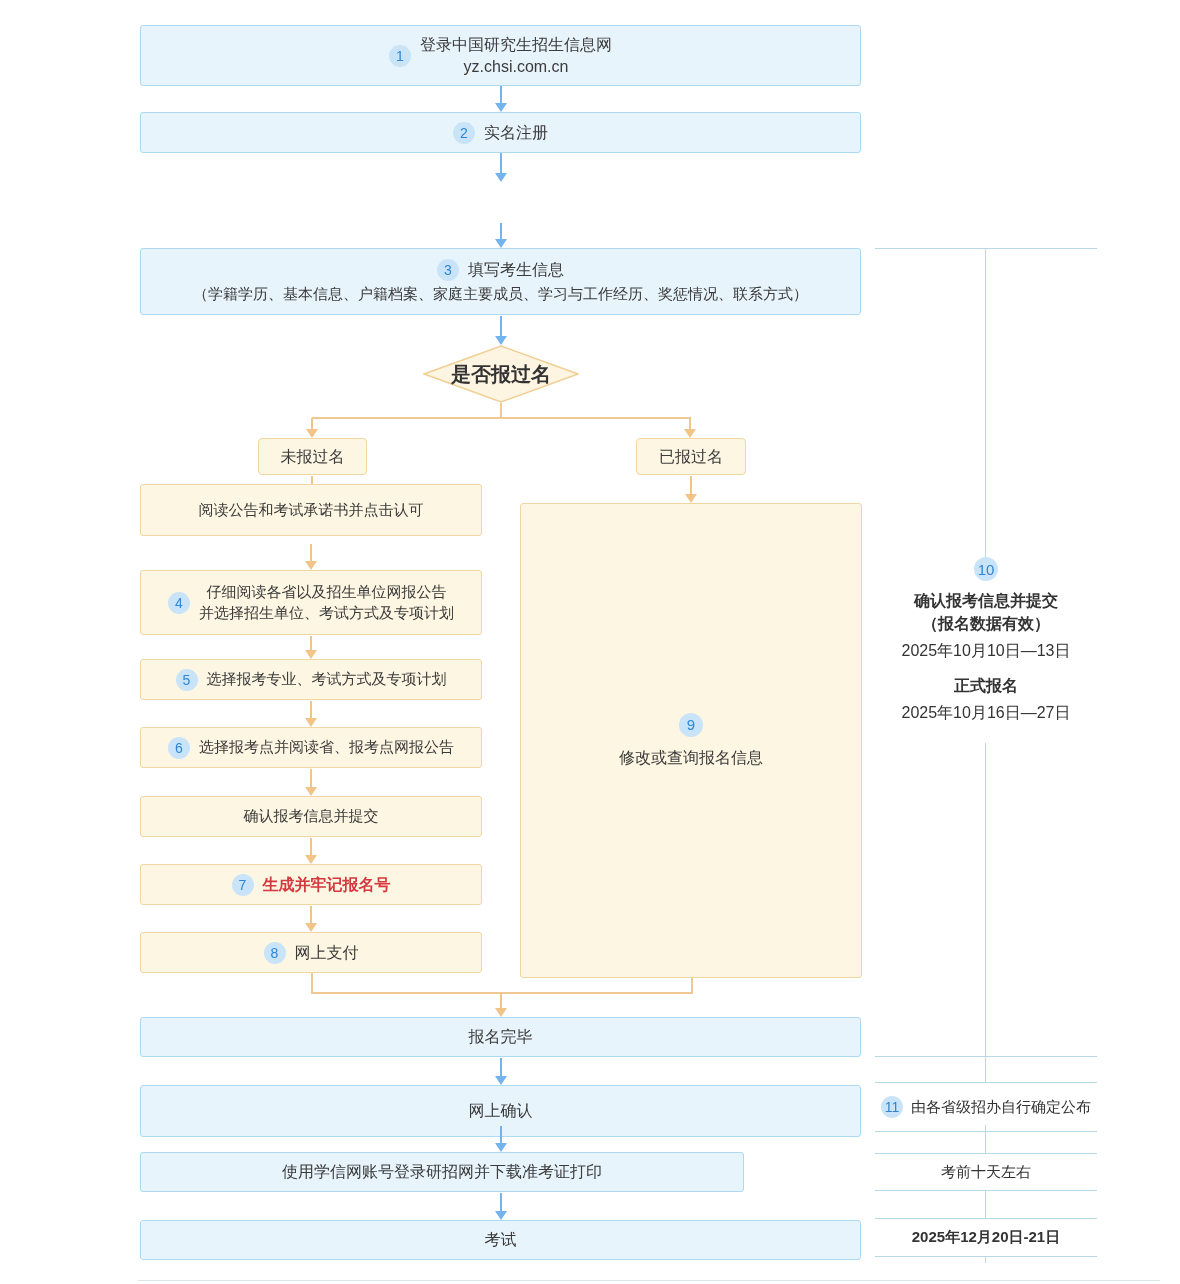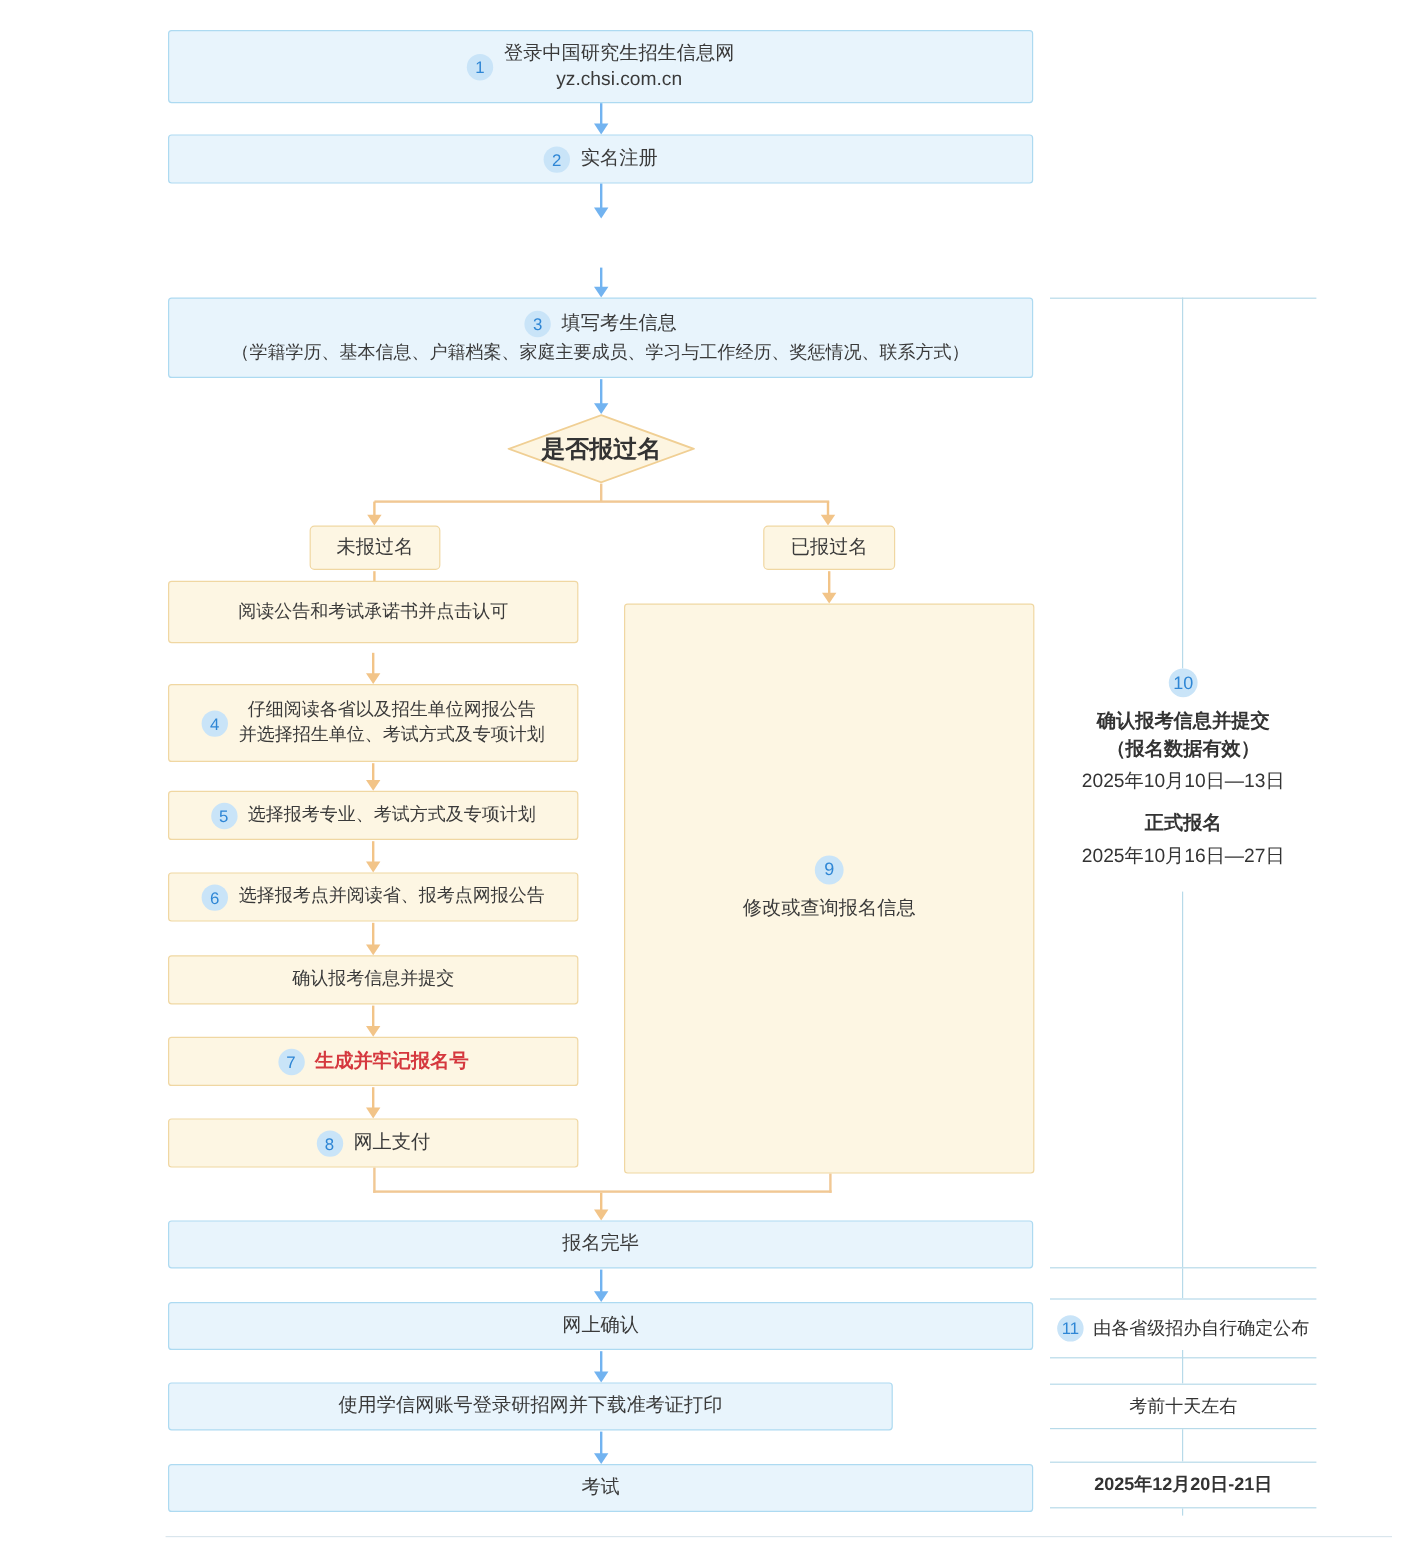--- a/index.html
+++ b/index.html
@@ -225,21 +225,21 @@
     </div>
 
   <div class="box box-blue" style="left:140px;top:1017px;width:721px;height:40px;">
     <span>报名完毕</span>
   </div>
   <div class="arrow blue" style="left:501px;top:1058px;height:27px;">
       <div class="shaft"></div>
       <div class="head"></div>
     </div>
 
-  <div class="box box-blue" style="left:140px;top:1085px;width:721px;height:40px;">
+  <div class="box box-blue" style="left:140px;top:1085px;width:721px;height:52px;">
     <span>网上确认</span>
   </div>
   <div class="arrow blue" style="left:501px;top:1126px;height:26px;">
       <div class="shaft"></div>
       <div class="head"></div>
     </div>
 
   <div class="box box-blue" style="left:140px;top:1152px;width:604px;height:40px;">
     <span>使用学信网账号登录研招网并下载准考证打印</span>
   </div>

